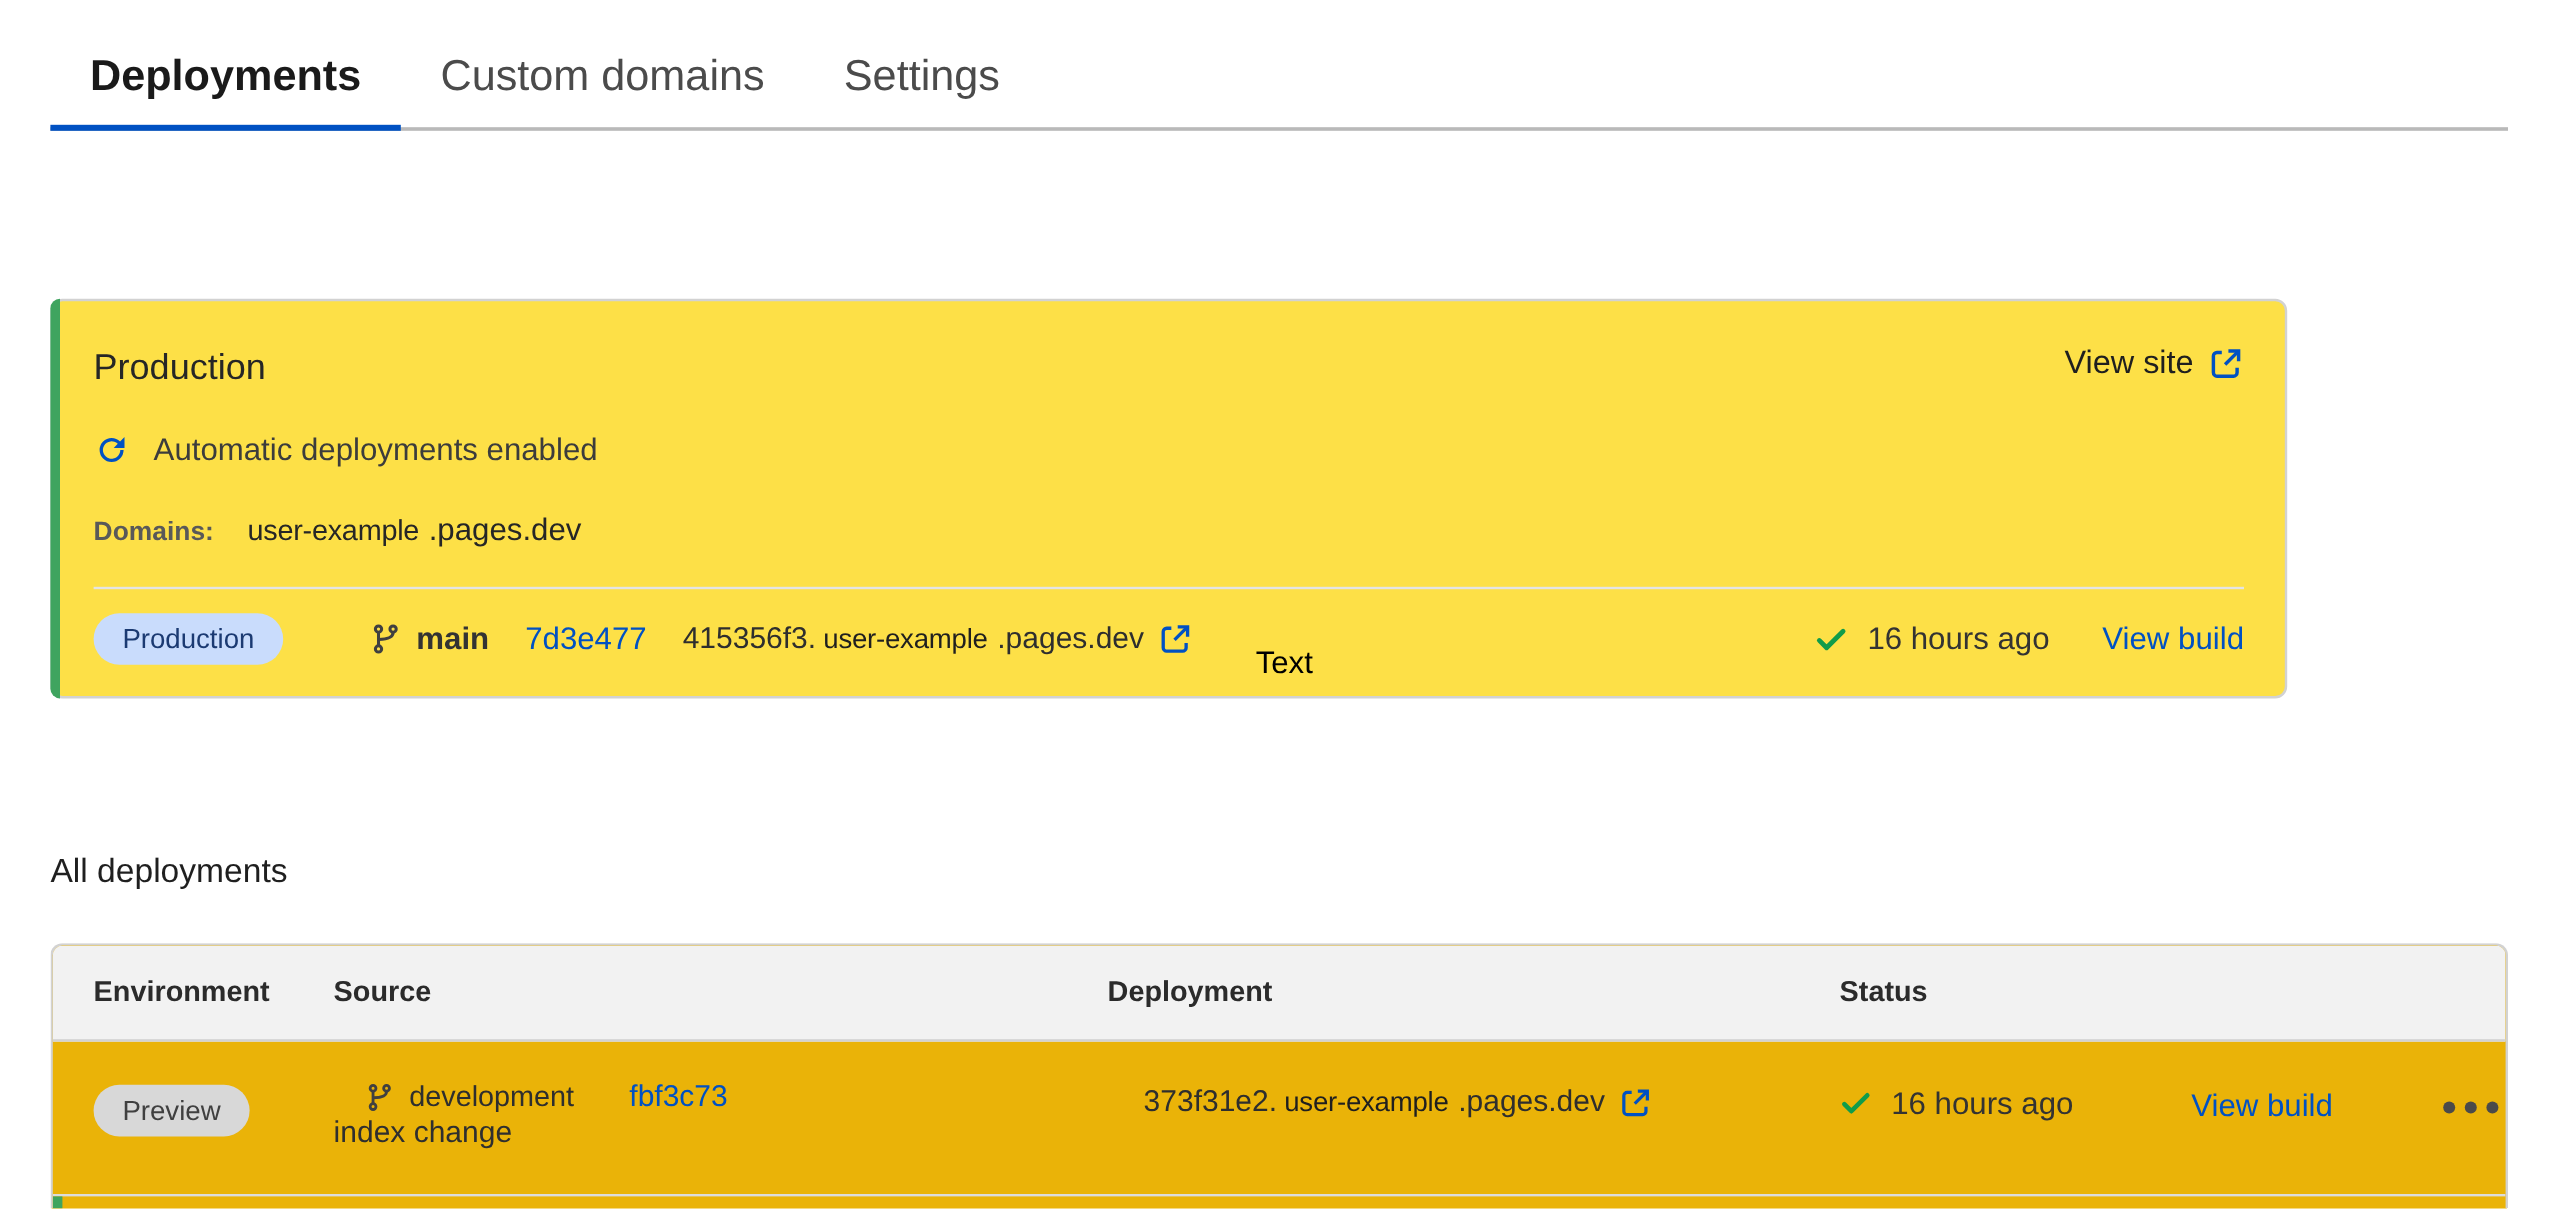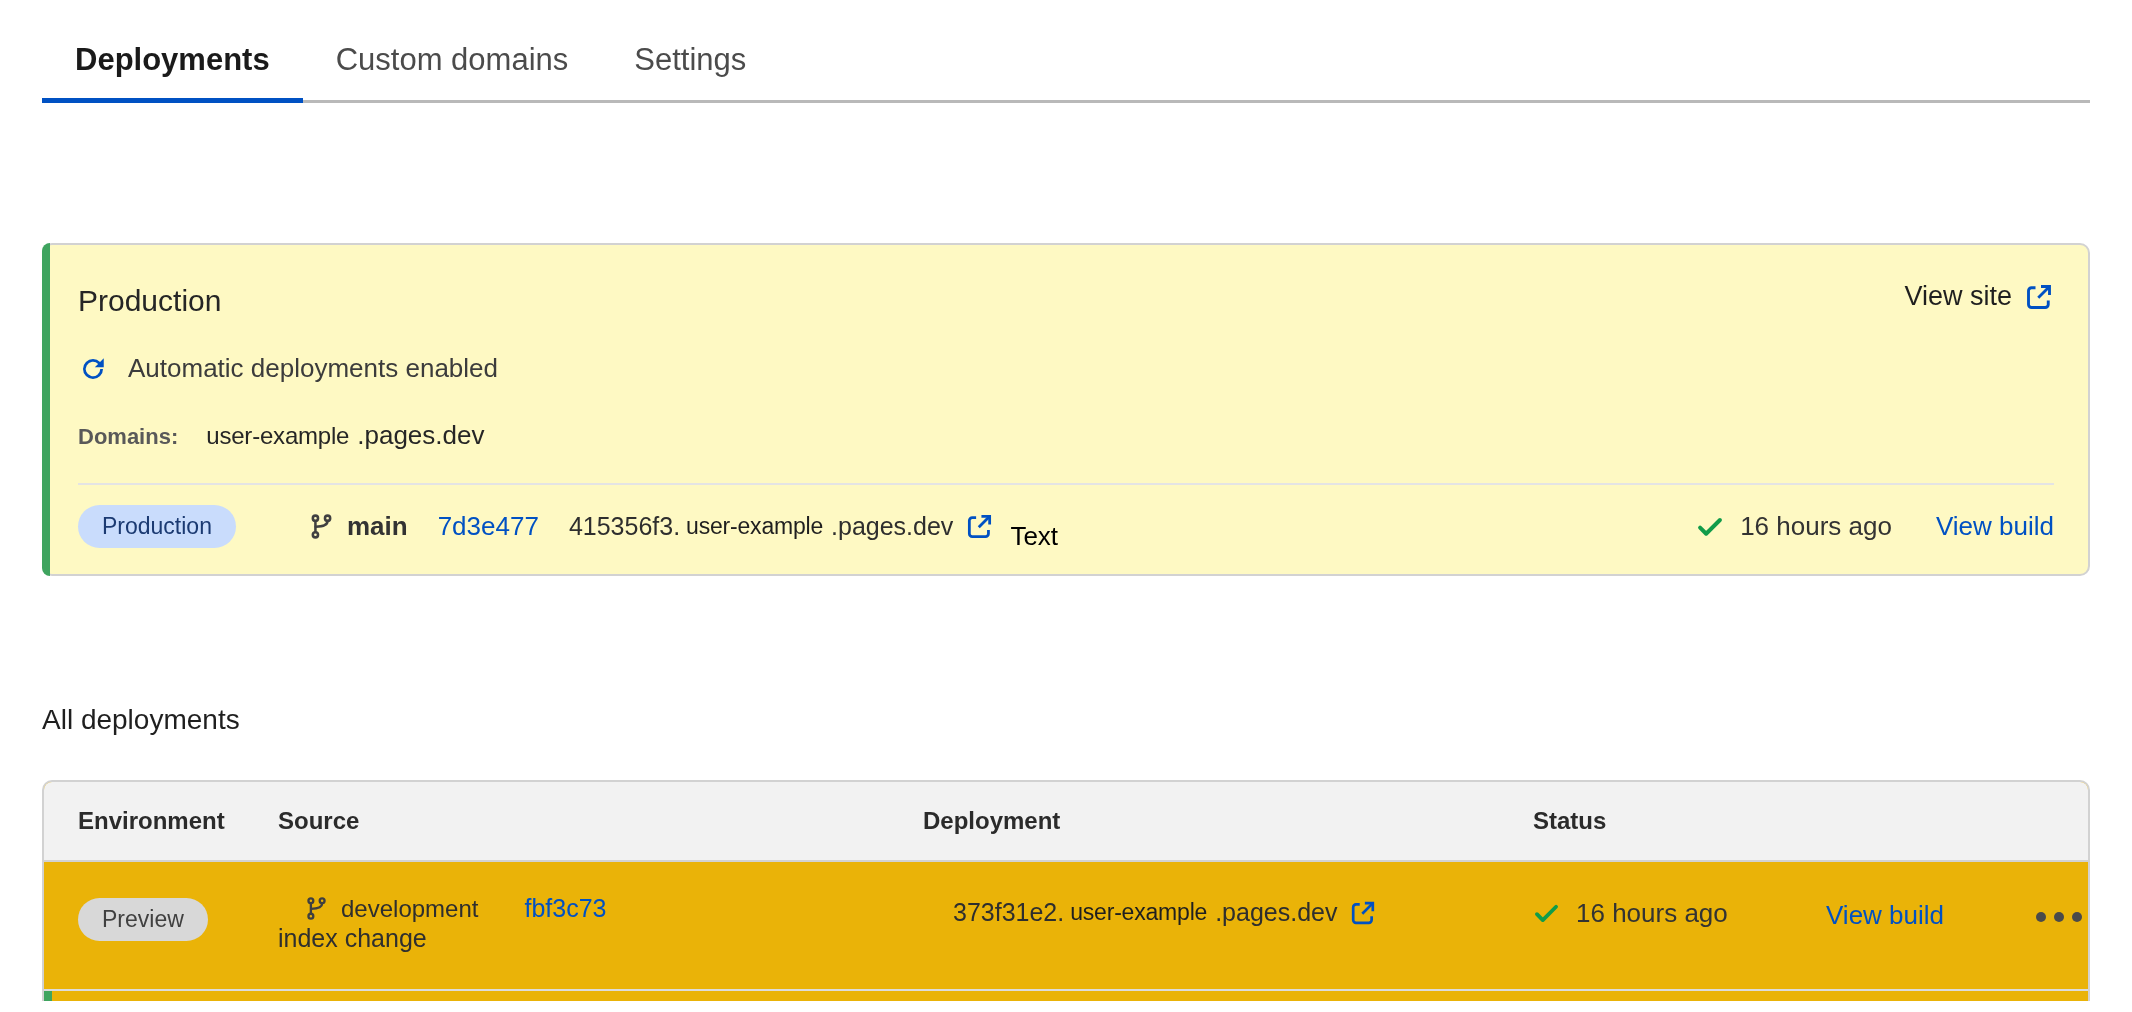--- a/index.html
+++ b/index.html
@@ -26,41 +26,41 @@
   
   .tabs {
     margin-left: 42px;
     width: 2048px;
     display: flex;
     border-bottom: 3px solid #b9b9b9;
   }
   .tab {
     position: relative;
     padding: 14px 33px 22px 33px;
-    font-size: 31px;
+    font-size: 36px;
     color: #4b4b4b;
     cursor: pointer;
     white-space: nowrap;
   }
   .tab.active { color: #1a1a1a; font-weight: 700; }
   .tab-underline {
     position: absolute;
     left: 0; right: 0; bottom: -3px;
     height: 5px;
     background: var(--accent-blue);
   }
 
   
   .card {
     position: relative;
     margin: 140px 0 0 42px;
-    width: 2048px;
+    width: 1864px;
     border: 2px solid var(--border-gray);
     border-radius: 10px;
-    background: #fef9c3;
+    background: #fde047;
     padding: 28px 34px 0 34px;
   }
   .card-stripe {
     position: absolute;
     left: -2px; top: -2px; bottom: -2px;
     width: 8px;
     background: var(--stripe-green);
     border-radius: 10px 0 0 10px;
   }
   .card-head {
@@ -108,21 +108,21 @@
   .badge.preview { background: var(--preview-badge-bg); color: var(--preview-badge-text); }
 
   .branch-group { display: flex; align-items: center; gap: 12px; margin-left: 72px; }
   .branch-name { font-size: 26px; font-weight: 700; color: #333; }
   .commit-link { margin-left: 30px; font-size: 26px; color: var(--accent-blue); text-decoration: none; cursor: pointer; }
   .url-group { margin-left: 30px; display: flex; align-items: center; cursor: pointer; }
   .url-id { font-size: 25px; color: #2e2e2e; }
   .url-host { font-size: 23px; color: #1f1f1f; margin-left: 6px; letter-spacing: -0.2px; }
   .url-suffix { font-size: 25px; color: #2e2e2e; margin-left: 8px; }
   .url-group .ext-icon { margin-left: 12px; }
-  .text-annotation { margin-left: 16px; font-size: 26px; color: #000; position: relative; top: 10px; }
+  .text-annotation { margin-left: 52px; font-size: 26px; color: #000; position: relative; top: 20px; }
 
   .status-group { display: flex; align-items: center; gap: 16px; margin-left: auto; font-size: 26px; color: #333; white-space: nowrap; }
   .view-build { margin-left: 44px; font-size: 26px; color: var(--accent-blue); text-decoration: none; cursor: pointer; white-space: nowrap; }
 
   
   .section-heading {
     margin: 128px 0 0 42px;
     font-size: 28px;
     font-weight: 400;
     color: #1f1f1f;

